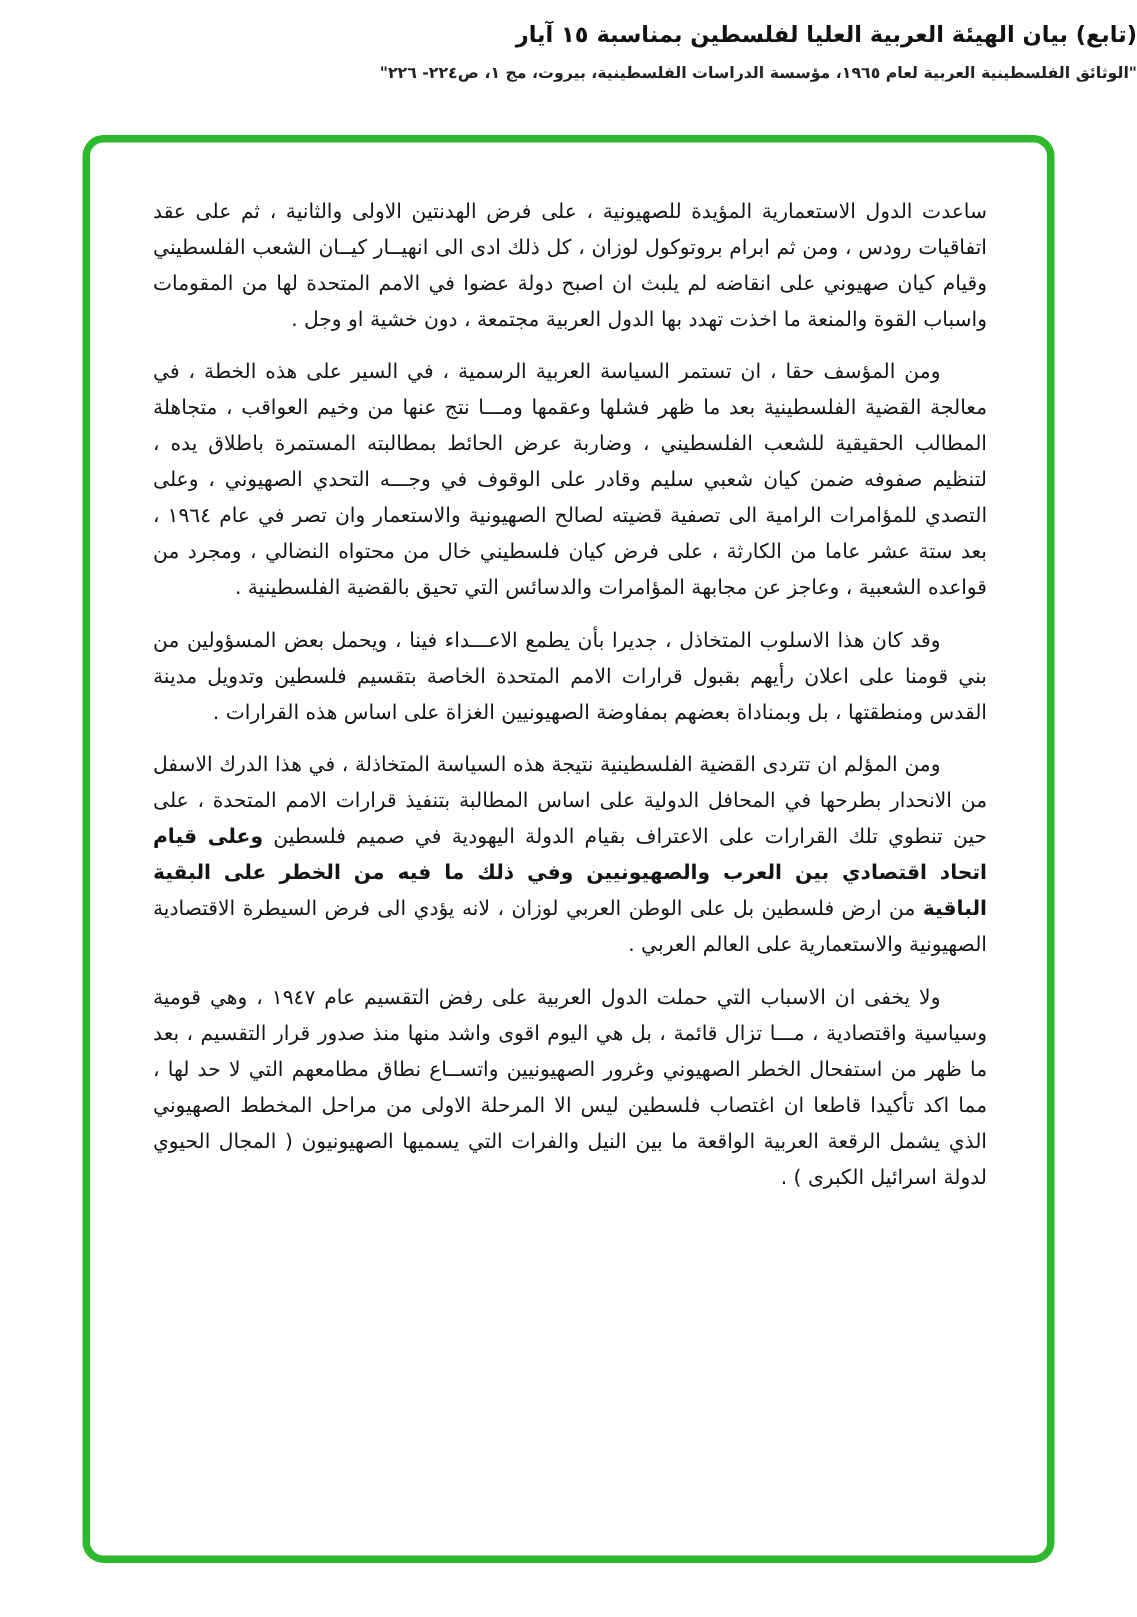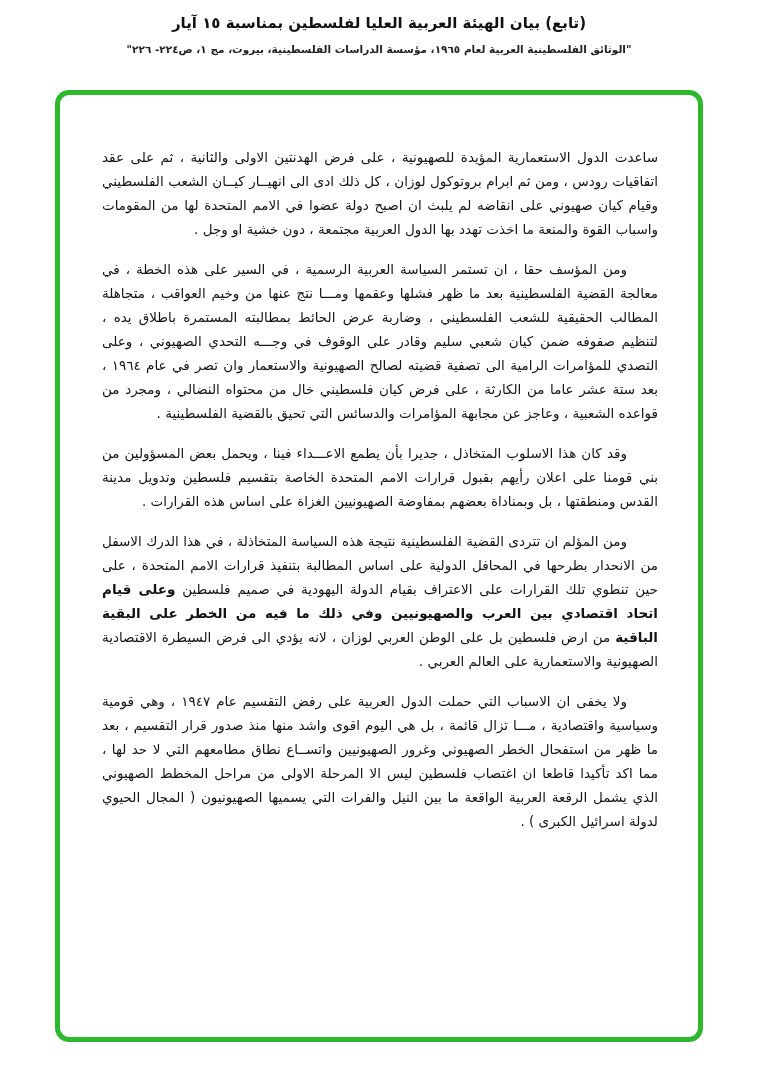--- a/index.html
+++ b/index.html
@@ -10,21 +10,20 @@
     width: 758px;
     height: 1078px;
     background: #ffffff;
     font-family: "DejaVu Sans", sans-serif;
     color: #161616;
     position: relative;
     overflow: hidden;
   }
   .page-header {
     direction: rtl;
-    text-align: center;
     padding-top: 12px;
   }
   .doc-title {
     font-size: 15px;
     font-weight: bold;
     color: #111111;
     margin: 0;
     line-height: 22px;
   }
   .doc-citation {
@@ -46,21 +45,21 @@
     padding: 34px 40px 30px 42px;
   }
   .doc-body {
     direction: rtl;
     text-align: justify;
     font-size: 13.5px;
     line-height: 24px;
     color: #141414;
   }
   .doc-body p {
-    margin: 16px 0 11px 0;
+    margin: 0 0 11px 0;
     text-indent: 2.3em;
   }
   .doc-body p.first {
     text-indent: 0;
   }
   .emphasis {
     font-weight: bold;
   }
 </style>
 </head>

